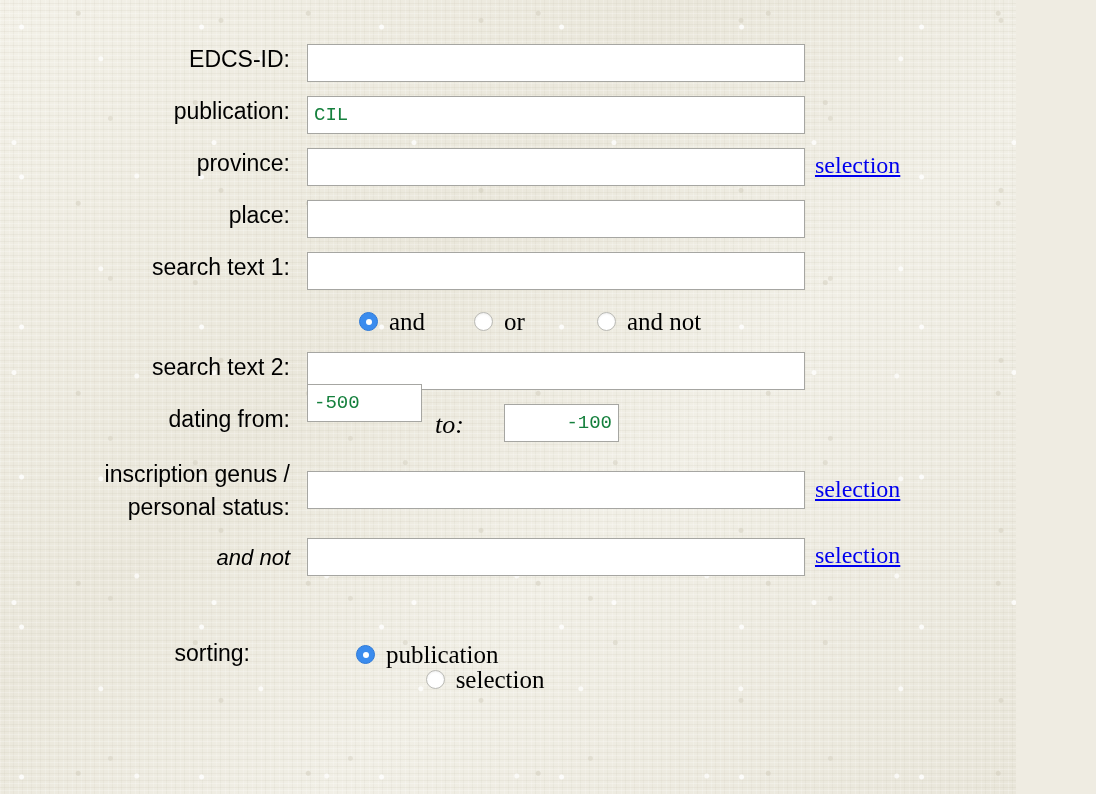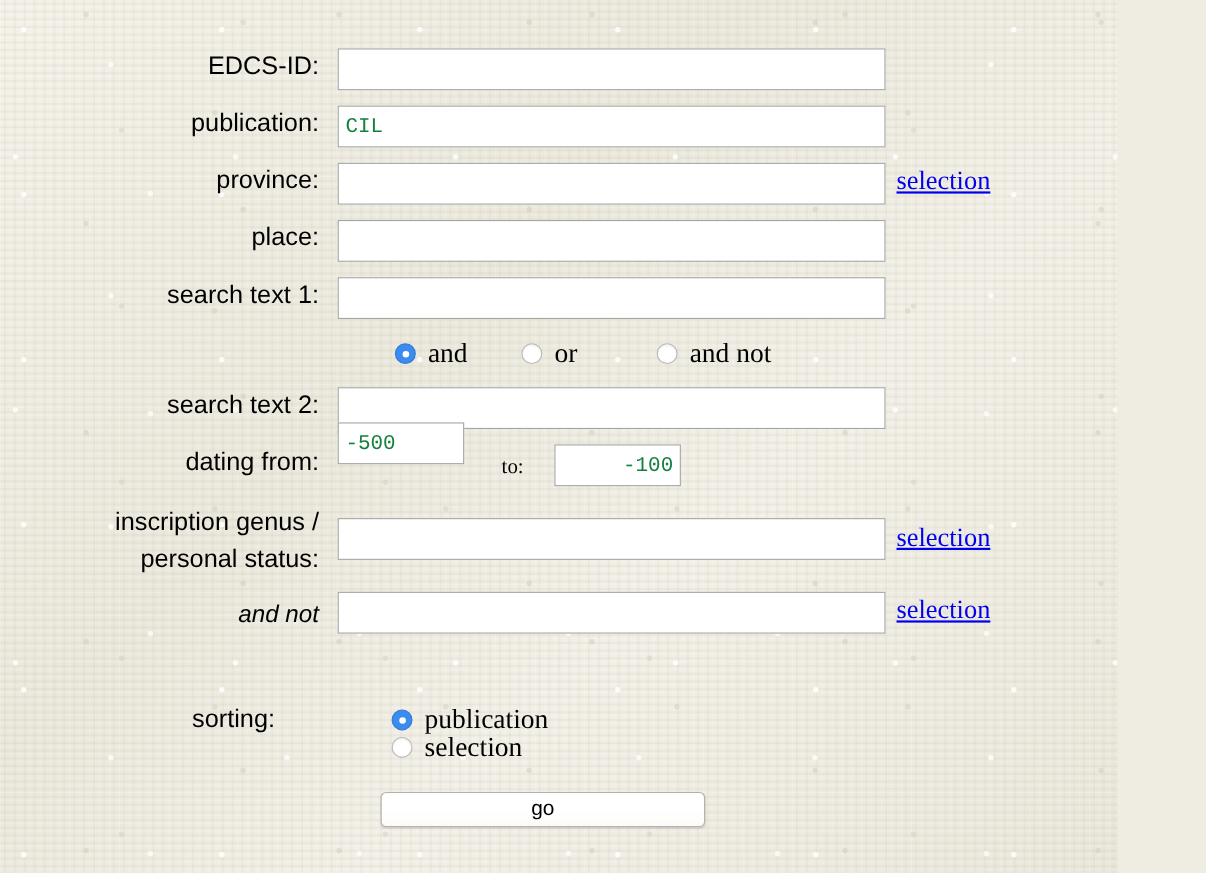--- a/index.html
+++ b/index.html
@@ -93,29 +93,30 @@
     font-family: "Liberation Serif", serif;
     font-size: 24px;
     line-height: 26px;
     text-decoration: underline;
     cursor: pointer;
     white-space: nowrap;
   }
 
   .to-lbl {
     position: absolute;
-    left: 456px;
+    left: 435px;
     font-family: "Liberation Serif", serif;
-    font-size: 19px;
+    font-size: 26px;
     color: #000;
     line-height: 26px;
-  }
-
-  
-  .radio-group { position: absolute; display: flex; align-items: flex-start; }
+    font-style: italic;
+  }
+
+  
+  .radio-group { position: absolute; display: flex; align-items: flex-end; }
   .radio-opt   { display: flex; align-items: center; cursor: pointer; }
   .radio {
     width: 19px;
     height: 19px;
     border-radius: 50%;
     box-sizing: border-box;
     background: #ffffff;
     border: 1px solid #b9b9b4;
     box-shadow: inset 0 1px 2px rgba(0,0,0,.07);
     flex: 0 0 auto;
@@ -242,15 +243,14 @@
         <span class="radio on"></span>
         <span class="radio-lbl">publication</span>
       </label>
       <label class="radio-opt">
         <span class="radio"></span>
         <span class="radio-lbl">selection</span>
       </label>
     </div>
   </div>
 
-  <button class="go-btn" type="button">go</button>
 
 </div>
 
 </body></html>

